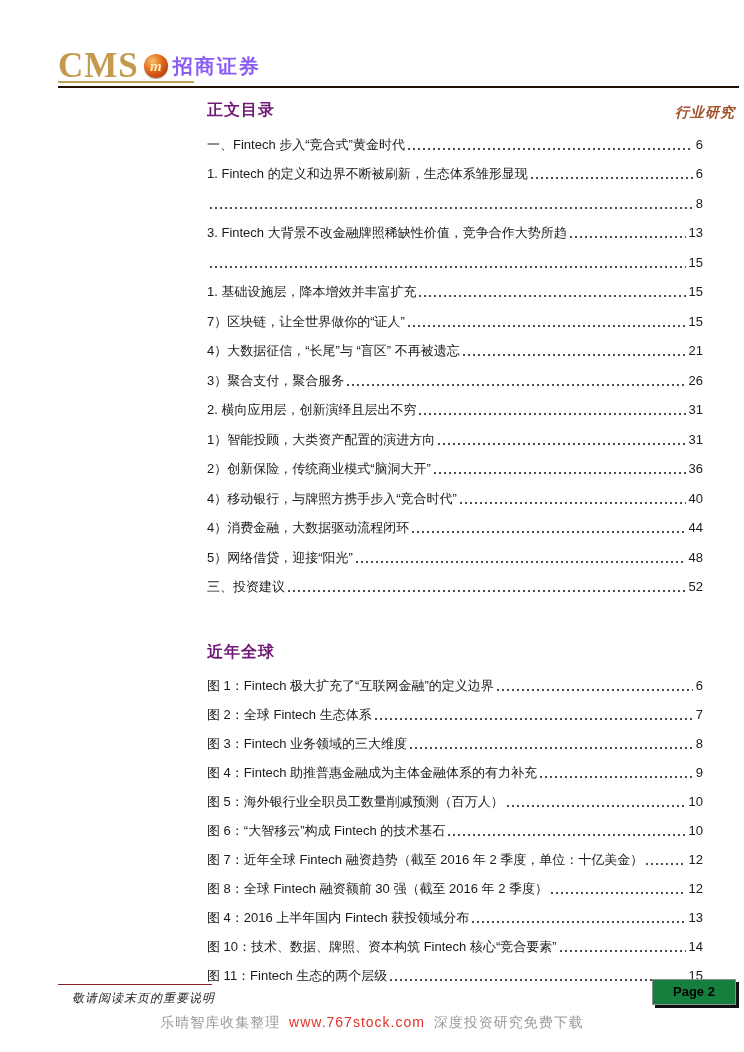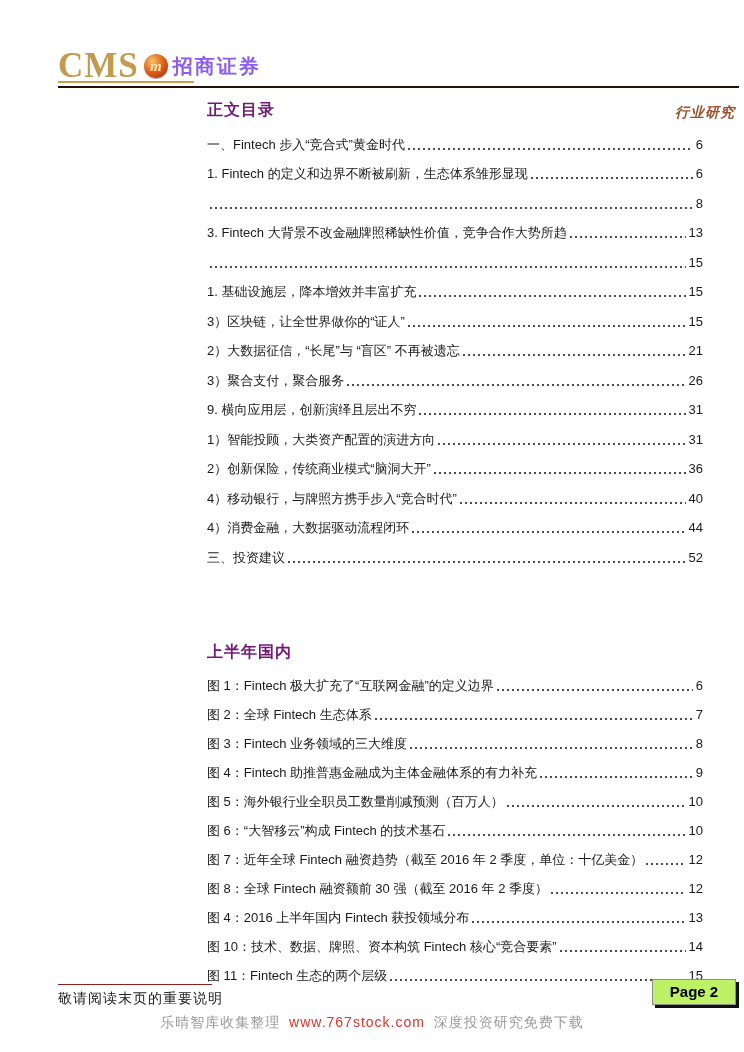--- a/index.html
+++ b/index.html
@@ -48,28 +48,28 @@
   .label{white-space:nowrap;overflow:hidden;}
   .dots{
     flex:1;height:2px;margin:0 3px 2px 3px;min-width:12px;
     background-image:repeating-linear-gradient(to right,#4d4d4d 0 2px,transparent 2px 5px);
   }
   .pagenum{white-space:nowrap;}
 
   
   .footer-rule{position:absolute;left:58px;top:984px;width:154px;height:1px;background:#8b2020;}
   .disclaimer{
-    position:absolute;left:58px;top:990px;font-size:14px;color:#222;
-    font-family:"Liberation Serif", serif;letter-spacing:1px;
+    position:absolute;left:72px;top:990px;font-size:12px;color:#222;
+    font-family:"Liberation Serif", serif;font-style:italic;letter-spacing:1px;
   }
   .page-badge{
     position:absolute;left:652px;top:979px;width:82px;height:24px;
-    background:#bef264;border:1px solid #8f8f8f;
+    background:#15803d;border:1px solid #8f8f8f;
     box-shadow:3px 3px 0 #111111;
-    text-align:center;font-weight:bold;font-size:15px;line-height:24px;color:#000;
+    text-align:center;font-weight:bold;font-size:13px;line-height:24px;color:#000;
   }
   .watermark{
     position:absolute;left:0;top:1014px;width:744px;text-align:center;
     font-size:14px;color:#9a9a9a;letter-spacing:1px;
   }
   .watermark .wm-url{color:#e03228;margin:0 4px;}
 </style>
 </head>
 <body>
 
@@ -109,36 +109,36 @@
         <div class="row">
           <span class="dots"></span>
           <span class="pagenum">15</span>
         </div>
         <div class="row">
           <span class="label">1. 基础设施层，降本增效并丰富扩充</span>
           <span class="dots"></span>
           <span class="pagenum">15</span>
         </div>
         <div class="row">
-          <span class="label">3）区块链，让全世界做你的“证人”</span>
-          <span class="dots"></span>
-          <span class="pagenum">15</span>
-        </div>
-        <div class="row">
-          <span class="label">2）大数据征信，“长尾”与 “盲区” 不再被遗忘</span>
+          <span class="label">7）区块链，让全世界做你的“证人”</span>
+          <span class="dots"></span>
+          <span class="pagenum">15</span>
+        </div>
+        <div class="row">
+          <span class="label">4）大数据征信，“长尾”与 “盲区” 不再被遗忘</span>
           <span class="dots"></span>
           <span class="pagenum">21</span>
         </div>
         <div class="row">
           <span class="label">3）聚合支付，聚合服务</span>
           <span class="dots"></span>
           <span class="pagenum">26</span>
         </div>
         <div class="row">
-          <span class="label">9. 横向应用层，创新演绎且层出不穷</span>
+          <span class="label">2. 横向应用层，创新演绎且层出不穷</span>
           <span class="dots"></span>
           <span class="pagenum">31</span>
         </div>
         <div class="row">
           <span class="label">1）智能投顾，大类资产配置的演进方向</span>
           <span class="dots"></span>
           <span class="pagenum">31</span>
         </div>
         <div class="row">
           <span class="label">2）创新保险，传统商业模式“脑洞大开”</span>
@@ -149,29 +149,34 @@
           <span class="label">4）移动银行，与牌照方携手步入“竞合时代”</span>
           <span class="dots"></span>
           <span class="pagenum">40</span>
         </div>
         <div class="row">
           <span class="label">4）消费金融，大数据驱动流程闭环</span>
           <span class="dots"></span>
           <span class="pagenum">44</span>
         </div>
         <div class="row">
+          <span class="label">5）网络借贷，迎接“阳光”</span>
+          <span class="dots"></span>
+          <span class="pagenum">48</span>
+        </div>
+        <div class="row">
           <span class="label">三、投资建议</span>
           <span class="dots"></span>
           <span class="pagenum">52</span>
         </div>
       </div>
   </div>
 
   <div class="section" id="figures-section">
-    <h2 class="section-title">上半年国内</h2>
+    <h2 class="section-title">近年全球</h2>
     <div id="figures-list">
         <div class="row">
           <span class="label">图 1：Fintech 极大扩充了“互联网金融”的定义边界</span>
           <span class="dots"></span>
           <span class="pagenum">6</span>
         </div>
         <div class="row">
           <span class="label">图 2：全球 Fintech 生态体系</span>
           <span class="dots"></span>
           <span class="pagenum">7</span>

